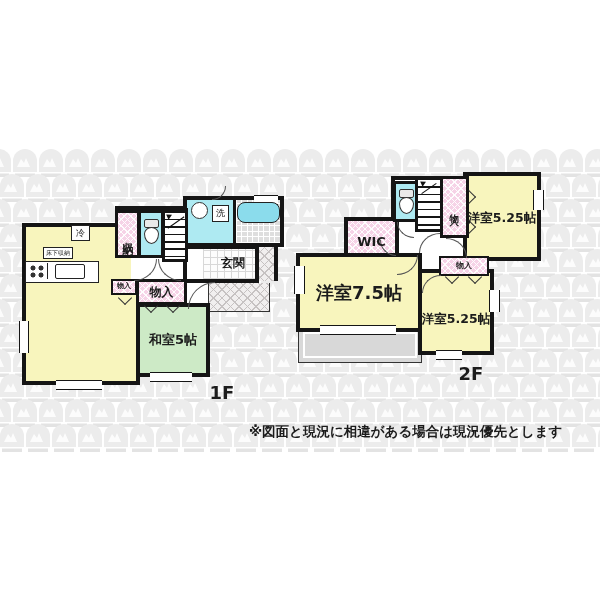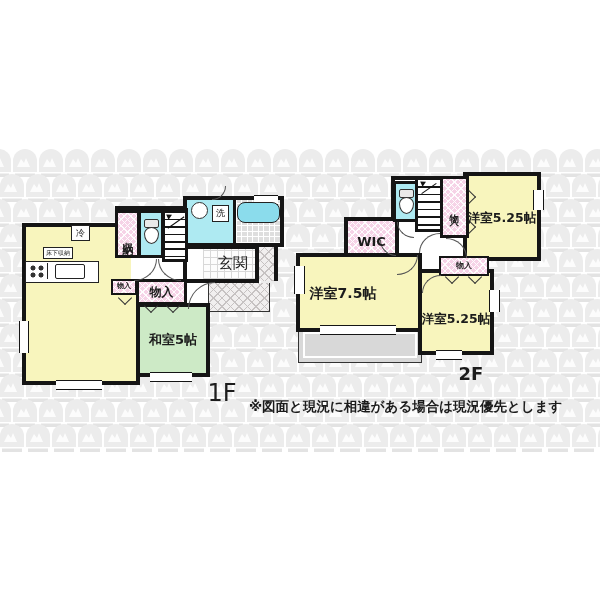--- a/index.html
+++ b/index.html
@@ -53,21 +53,21 @@
   .tub{position:absolute;background:var(--tub-cyan);border:1.6px solid #222;border-radius:8px;z-index:5;}
   .counter{position:absolute;background:#fff;border:1.5px solid #222;z-index:5;}
   .stove{position:absolute;border-right:1px solid #222;z-index:6;
     background-image:radial-gradient(circle at 6px 5px,#333 2.2px,transparent 2.8px),
                      radial-gradient(circle at 14px 5px,#333 2.2px,transparent 2.8px),
                      radial-gradient(circle at 6px 12px,#333 2.2px,transparent 2.8px),
                      radial-gradient(circle at 14px 12px,#333 2.2px,transparent 2.8px);}
   .sinkrect{position:absolute;background:#fff;border:1px solid #222;border-radius:2px;z-index:6;}
   .stair-line{position:absolute;border-top:1.3px solid #111;z-index:5;}
   .stair-head{position:absolute;width:0;height:0;border:3px solid transparent;z-index:5;}
-  .note{position:absolute;color:#1b1b1b;font-weight:bold;z-index:6;white-space:nowrap;}
+  .note{position:absolute;color:#1b1b1b;font-weight:bold;z-index:6;white-space:nowrap;margin-top:25px;}
   .balc-inner{position:absolute;left:4px;top:4px;right:4px;bottom:4px;border:2px solid #fff;}
 </style>
 </head>
 <body>
 
 <div id="stage">
 
   <svg id="bg-pattern" width="600" height="600" xmlns="http://www.w3.org/2000/svg">
       <g>
         <path d="M-13,172 v-11 a12,12 0 0 1 24,0 v11 z" fill="#ececec"></path>
@@ -1560,24 +1560,24 @@
   <div class="arc arc-bl" style="left:158px;top:259px;width:22px;height:21px;"></div>
   <div class="arc arc-tl" style="left:188px;top:282px;width:26px;height:26px;"></div>
   <div class="arc arc-br" style="left:212px;top:186px;width:13px;height:13px;"></div>
 
   <div class="chev chev-down" style="left:146px;top:301px;"></div>
   <div class="chev chev-down" style="left:168px;top:301px;"></div>
   <div class="chev chev-down" style="left:120px;top:293px;"></div>
 
   <div class="lbl" style="left:140px;top:330px;width:66px;height:18px;font-size:13px;">和室5帖</div>
   <div class="lbl vert" style="left:117px;top:216px;width:21px;height:38px;font-size:11px;">収納</div>
-  <div class="lbl" style="left:205px;top:252px;width:56px;height:22px;font-size:15px;font-weight:400;">玄関</div>
+  <div class="lbl" style="left:205px;top:252px;width:56px;height:22px;font-size:12px;font-weight:700;">玄関</div>
   <div class="lbl" style="left:112px;top:280px;width:24px;height:12px;font-size:7px;">物入</div>
   <div class="lbl" style="left:139px;top:283px;width:45px;height:18px;font-size:12px;">物入</div>
-  <div class="lbl" style="left:206px;top:383px;width:32px;height:20px;font-size:24px;font-weight:400;">1F</div>
+  <div class="lbl" style="left:206px;top:383px;width:32px;height:20px;font-size:18px;font-weight:700;">1F</div>
 
   <div class="room white" style="left:391px;top:176px;width:78px;height:102px;"></div>
   <div class="room yellow" style="left:463px;top:172px;width:78px;height:89px;"></div>
   <div class="room pink" style="left:344px;top:217px;width:55px;height:44px;"></div>
   <div class="room yellow" style="left:296px;top:253px;width:126px;height:79px;"></div>
   <div class="room yellow" style="left:418px;top:269px;width:76px;height:86px;"></div>
   <div class="room pink b2" style="left:439px;top:256px;width:50px;height:20px;z-index:3;"></div>
 
   <div class="room cyan b3" style="left:393px;top:181px;width:26px;height:41px;z-index:3;"></div>
   <div class="room stairs b3" style="left:415px;top:176px;width:28px;height:56px;z-index:3;"></div>
@@ -1607,19 +1607,19 @@
   <div class="arc arc-bl" style="left:380px;top:240px;width:15px;height:15px;"></div>
 
   <div class="chev chev-right" style="left:464px;top:192px;"></div>
   <div class="chev chev-right" style="left:464px;top:222px;"></div>
   <div class="chev chev-down" style="left:447px;top:272px;"></div>
   <div class="chev chev-down" style="left:470px;top:272px;"></div>
 
   <div class="lbl" style="left:467px;top:210px;width:70px;height:16px;font-size:12.5px;">洋室5.25帖</div>
   <div class="lbl vert" style="left:445px;top:190px;width:19px;height:36px;font-size:9.5px;">物入</div>
   <div class="lbl" style="left:348px;top:232px;width:47px;height:18px;font-size:13px;font-weight:600;">WIC</div>
-  <div class="lbl" style="left:284px;top:284px;width:118px;height:18px;font-size:14px;">洋室7.5帖</div>
+  <div class="lbl" style="left:300px;top:284px;width:118px;height:18px;font-size:18px;">洋室7.5帖</div>
   <div class="lbl" style="left:441px;top:259px;width:46px;height:13px;font-size:8px;">物入</div>
   <div class="lbl" style="left:422px;top:311px;width:68px;height:16px;font-size:12.5px;">洋室5.25帖</div>
   <div class="lbl" style="left:454px;top:364px;width:34px;height:20px;font-size:18px;font-weight:600;">2F</div>
 
   <div class="note" style="left:249px;top:398px;font-size:13.5px;">※図面と現況に相違がある場合は現況優先とします</div>
 </div>
 
 </body></html>

